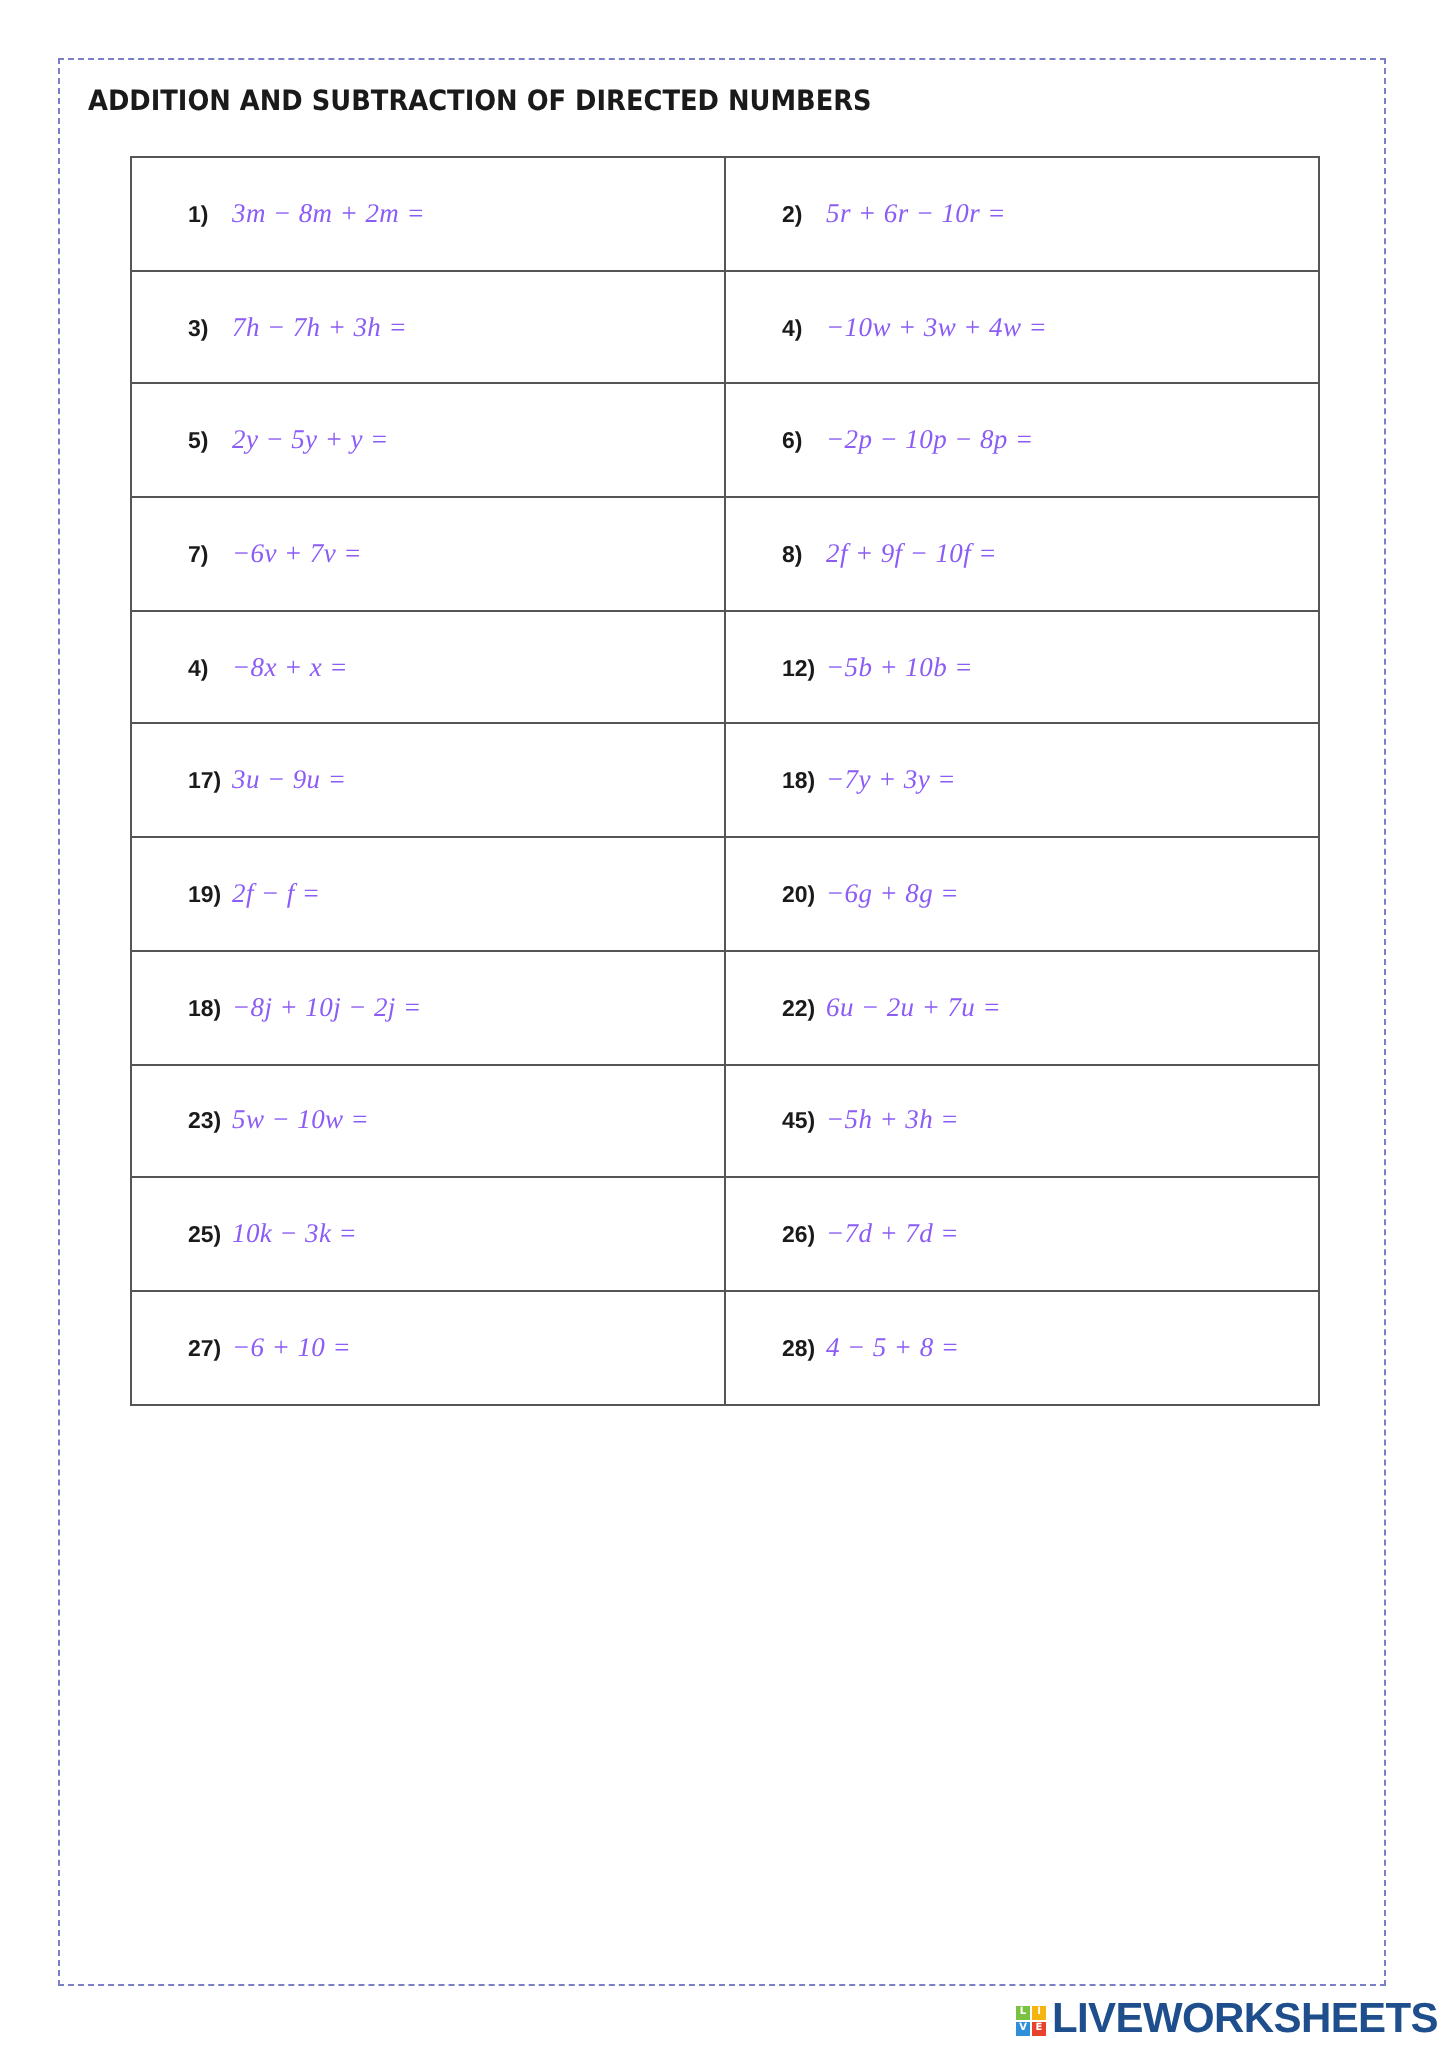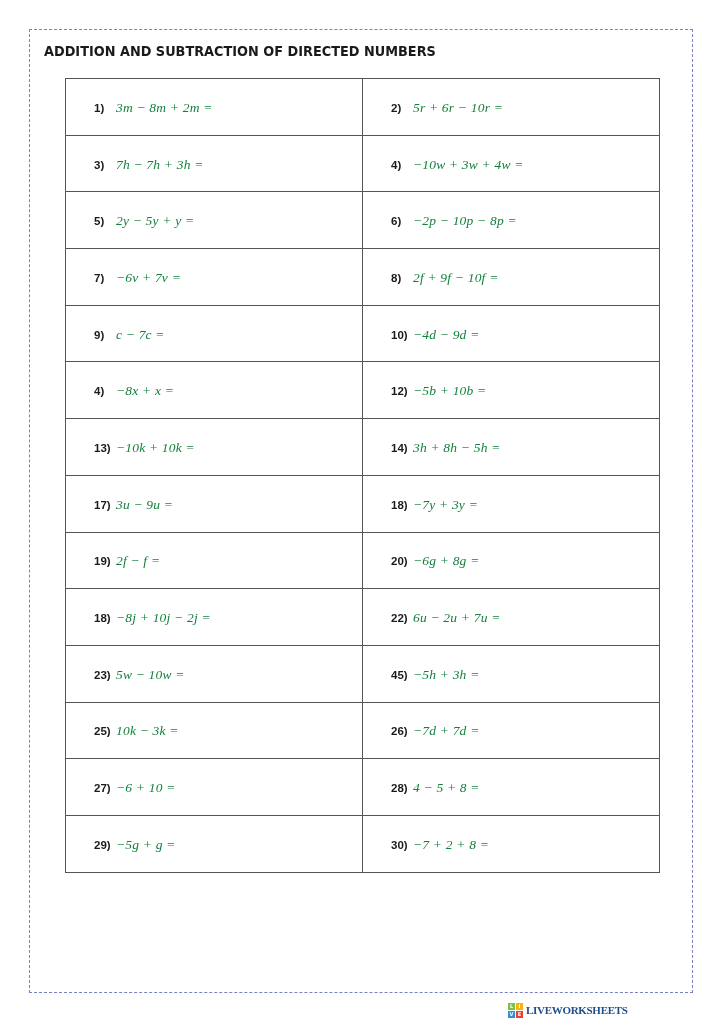--- a/index.html
+++ b/index.html
@@ -60,21 +60,21 @@
       font-size: 11.5px;
       color: #1a1a1a;
       display: inline-block;
       min-width: 20px;
       margin-right: 2px;
     }
     .expr {
       font-family: "Liberation Serif", serif;
       font-style: italic;
       font-size: 13.5px;
-      color: #15803d;
+      color: #8b5cf6;
       letter-spacing: 0.2px;
     }
     .brand {
       position: absolute;
       left: 508px;
       top: 999px;
       height: 22px;
       display: flex;
       align-items: center;
     }
@@ -88,23 +88,23 @@
     .brand-logo span {
       display: block;
       font-size: 5px;
       line-height: 7px;
       text-align: center;
       color: #fff;
       font-weight: bold;
       font-family: "DejaVu Sans", sans-serif;
     }
     .brand-text {
-      font-family: Liberation Serif, serif;
+      font-family: Liberation Sans, sans-serif;
       font-weight: bold;
-      font-size: 11px;
+      font-size: 21px;
       color: #1e4e8c;
       letter-spacing: -0.3px;
     }
   </style>
 </head>
 <body>
 
 <div class="page-frame"></div>
 
 <div class="title">ADDITION AND SUBTRACTION OF DIRECTED NUMBERS</div>
@@ -121,30 +121,22 @@
     </tr>
     <tr>
       <td class="col-left"><span class="num">5)</span><span class="expr">2y − 5y + y =</span></td>
       <td class="col-right"><span class="num">6)</span><span class="expr">−2p − 10p − 8p =</span></td>
     </tr>
     <tr>
       <td class="col-left"><span class="num">7)</span><span class="expr">−6v + 7v =</span></td>
       <td class="col-right"><span class="num">8)</span><span class="expr">2f + 9f − 10f =</span></td>
     </tr>
     <tr>
-      <td class="col-left"><span class="num">9)</span><span class="expr">c  −  7c =</span></td>
-      <td class="col-right"><span class="num">10)</span><span class="expr">−4d − 9d =</span></td>
-    </tr>
-    <tr>
       <td class="col-left"><span class="num">4)</span><span class="expr">−8x  +  x =</span></td>
       <td class="col-right"><span class="num">12)</span><span class="expr">−5b  +  10b =</span></td>
-    </tr>
-    <tr>
-      <td class="col-left"><span class="num">13)</span><span class="expr">−10k + 10k =</span></td>
-      <td class="col-right"><span class="num">14)</span><span class="expr">3h  + 8h − 5h =</span></td>
     </tr>
     <tr>
       <td class="col-left"><span class="num">17)</span><span class="expr">3u − 9u =</span></td>
       <td class="col-right"><span class="num">18)</span><span class="expr">−7y  + 3y =</span></td>
     </tr>
     <tr>
       <td class="col-left"><span class="num">19)</span><span class="expr">2f − f =</span></td>
       <td class="col-right"><span class="num">20)</span><span class="expr">−6g + 8g =</span></td>
     </tr>
     <tr>
@@ -156,24 +148,20 @@
       <td class="col-right"><span class="num">45)</span><span class="expr">−5h + 3h =</span></td>
     </tr>
     <tr>
       <td class="col-left"><span class="num">25)</span><span class="expr">10k − 3k =</span></td>
       <td class="col-right"><span class="num">26)</span><span class="expr">−7d + 7d =</span></td>
     </tr>
     <tr>
       <td class="col-left"><span class="num">27)</span><span class="expr">−6 + 10 =</span></td>
       <td class="col-right"><span class="num">28)</span><span class="expr">4 − 5 + 8 =</span></td>
     </tr>
-    <tr>
-      <td class="col-left"><span class="num">29)</span><span class="expr">−5g + g =</span></td>
-      <td class="col-right"><span class="num">30)</span><span class="expr">−7 + 2 + 8 =</span></td>
-    </tr>
   </tbody>
 </table>
 
 <div class="brand">
   <div class="brand-logo">
     <span style="background:#7cc242">L</span>
     <span style="background:#f6b40e">I</span>
     <span style="background:#2f8fd8">V</span>
     <span style="background:#e8412c">E</span>
   </div>

